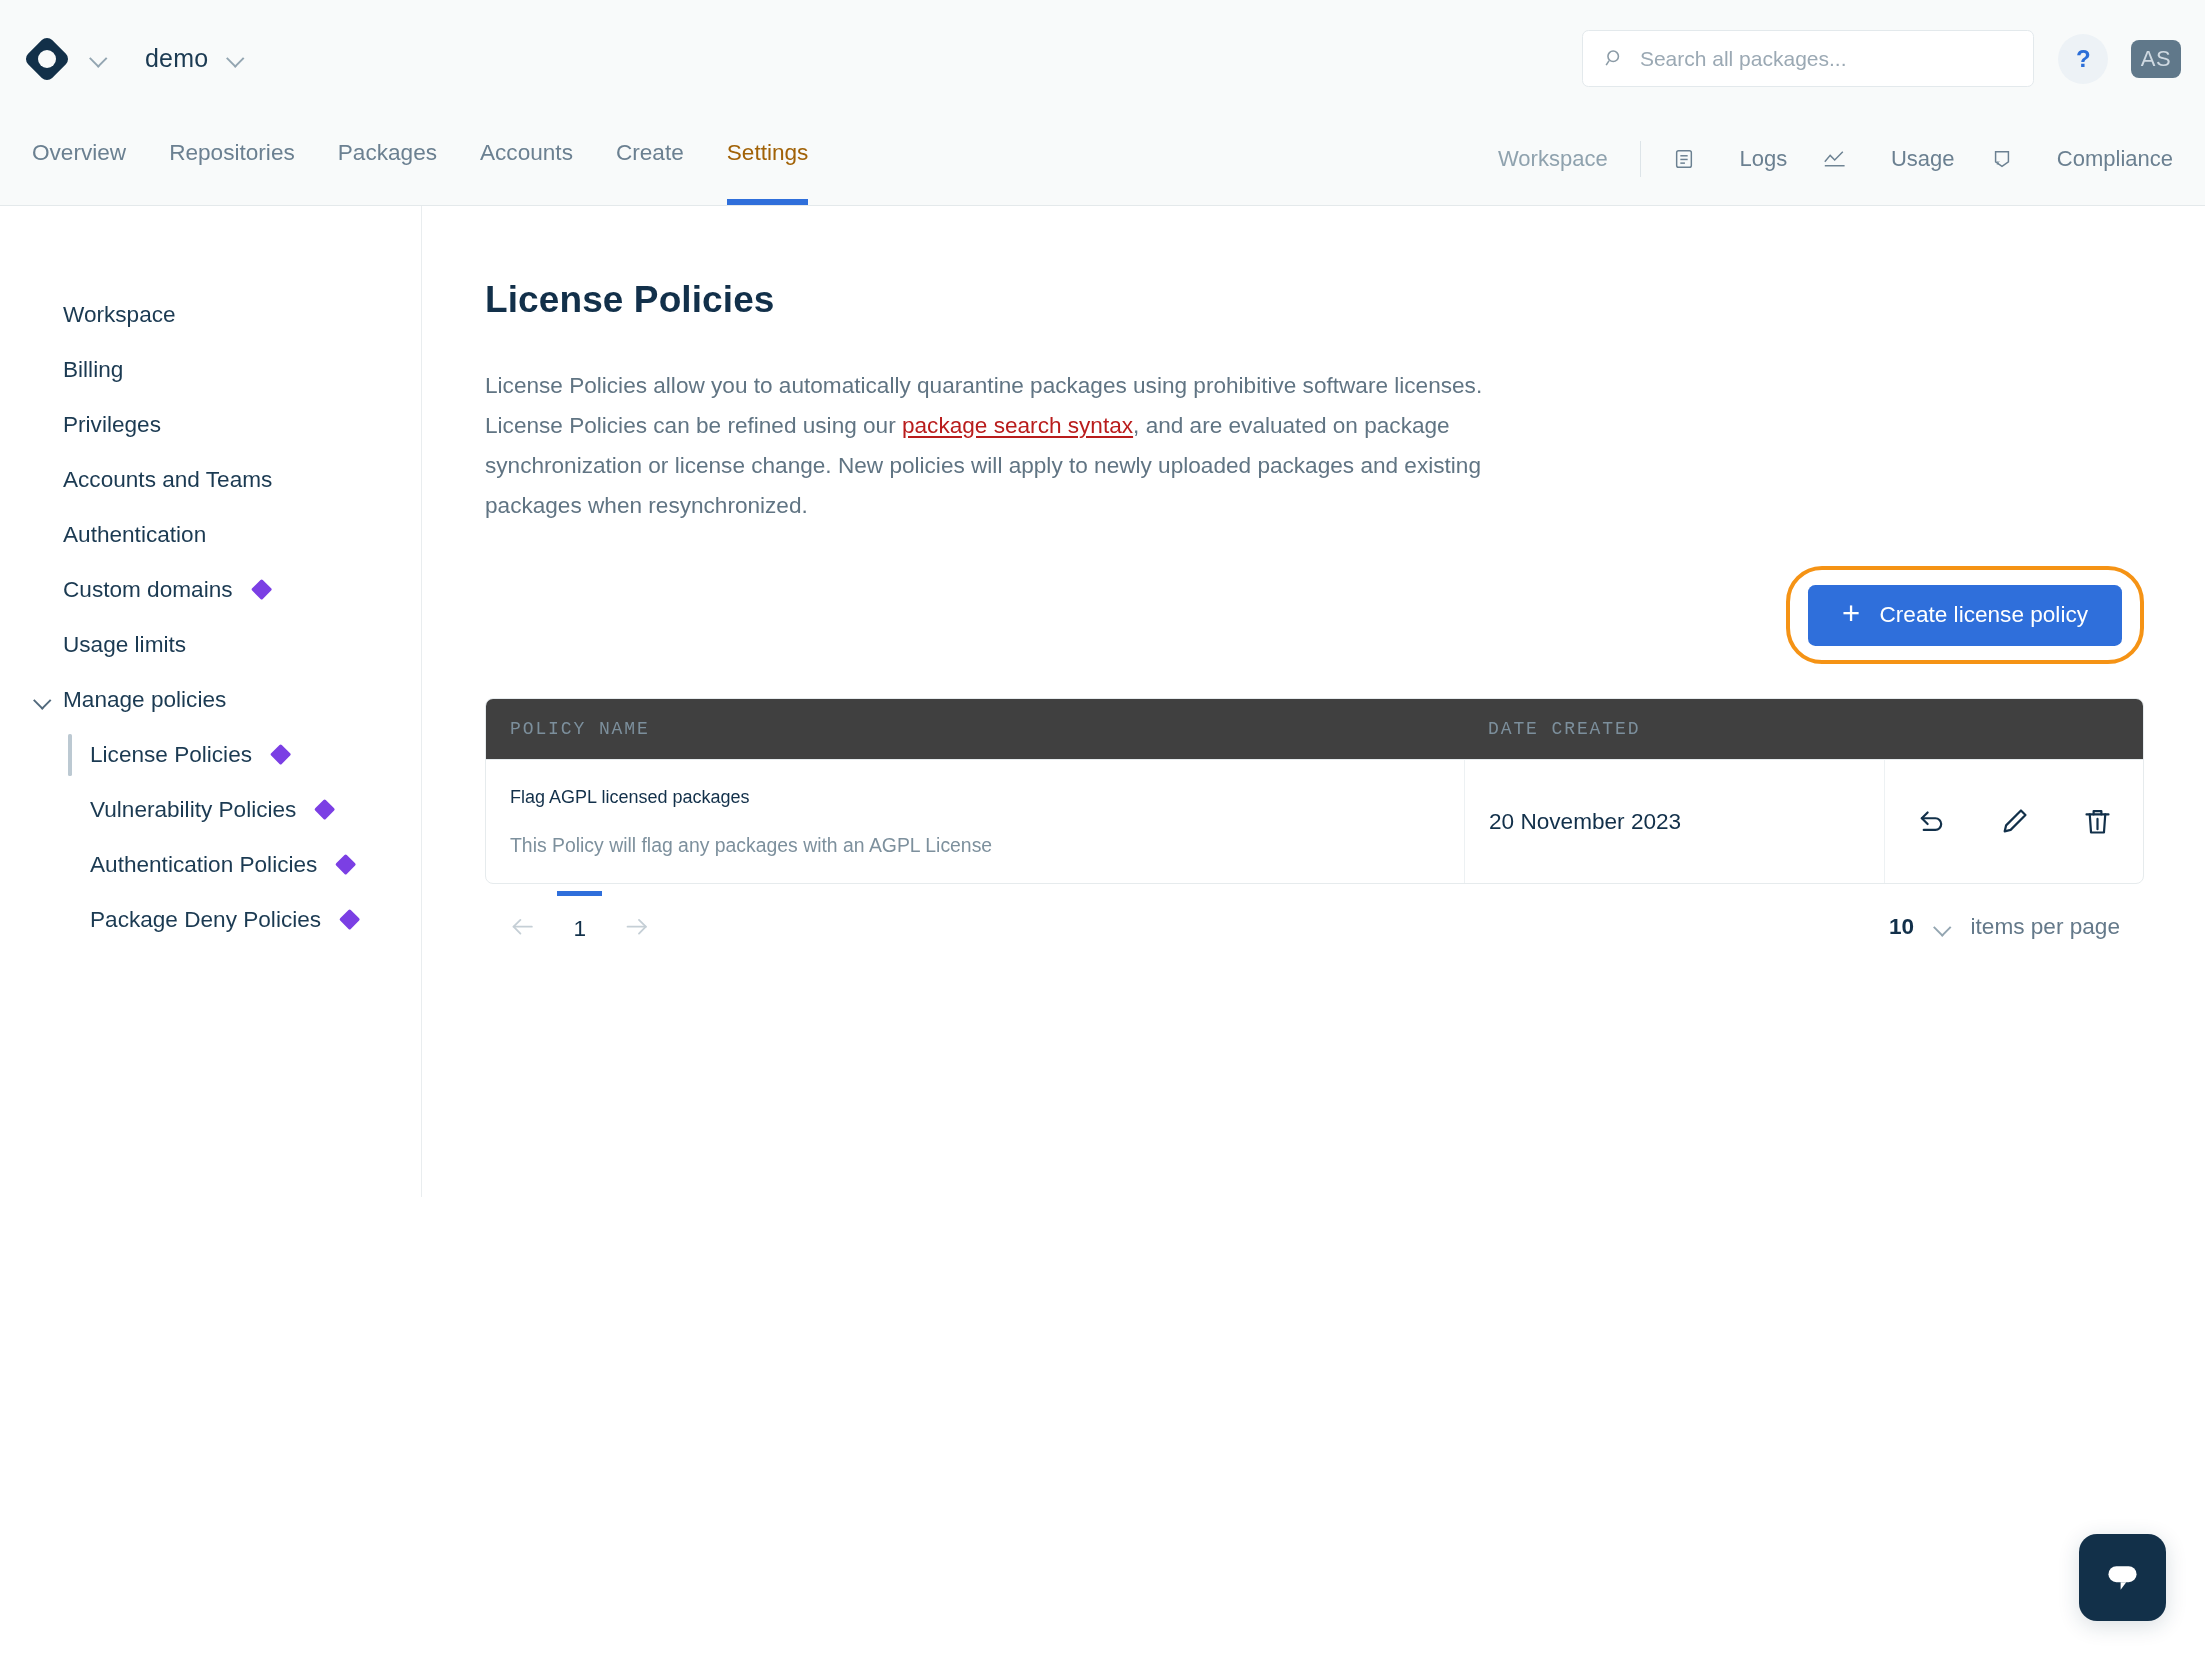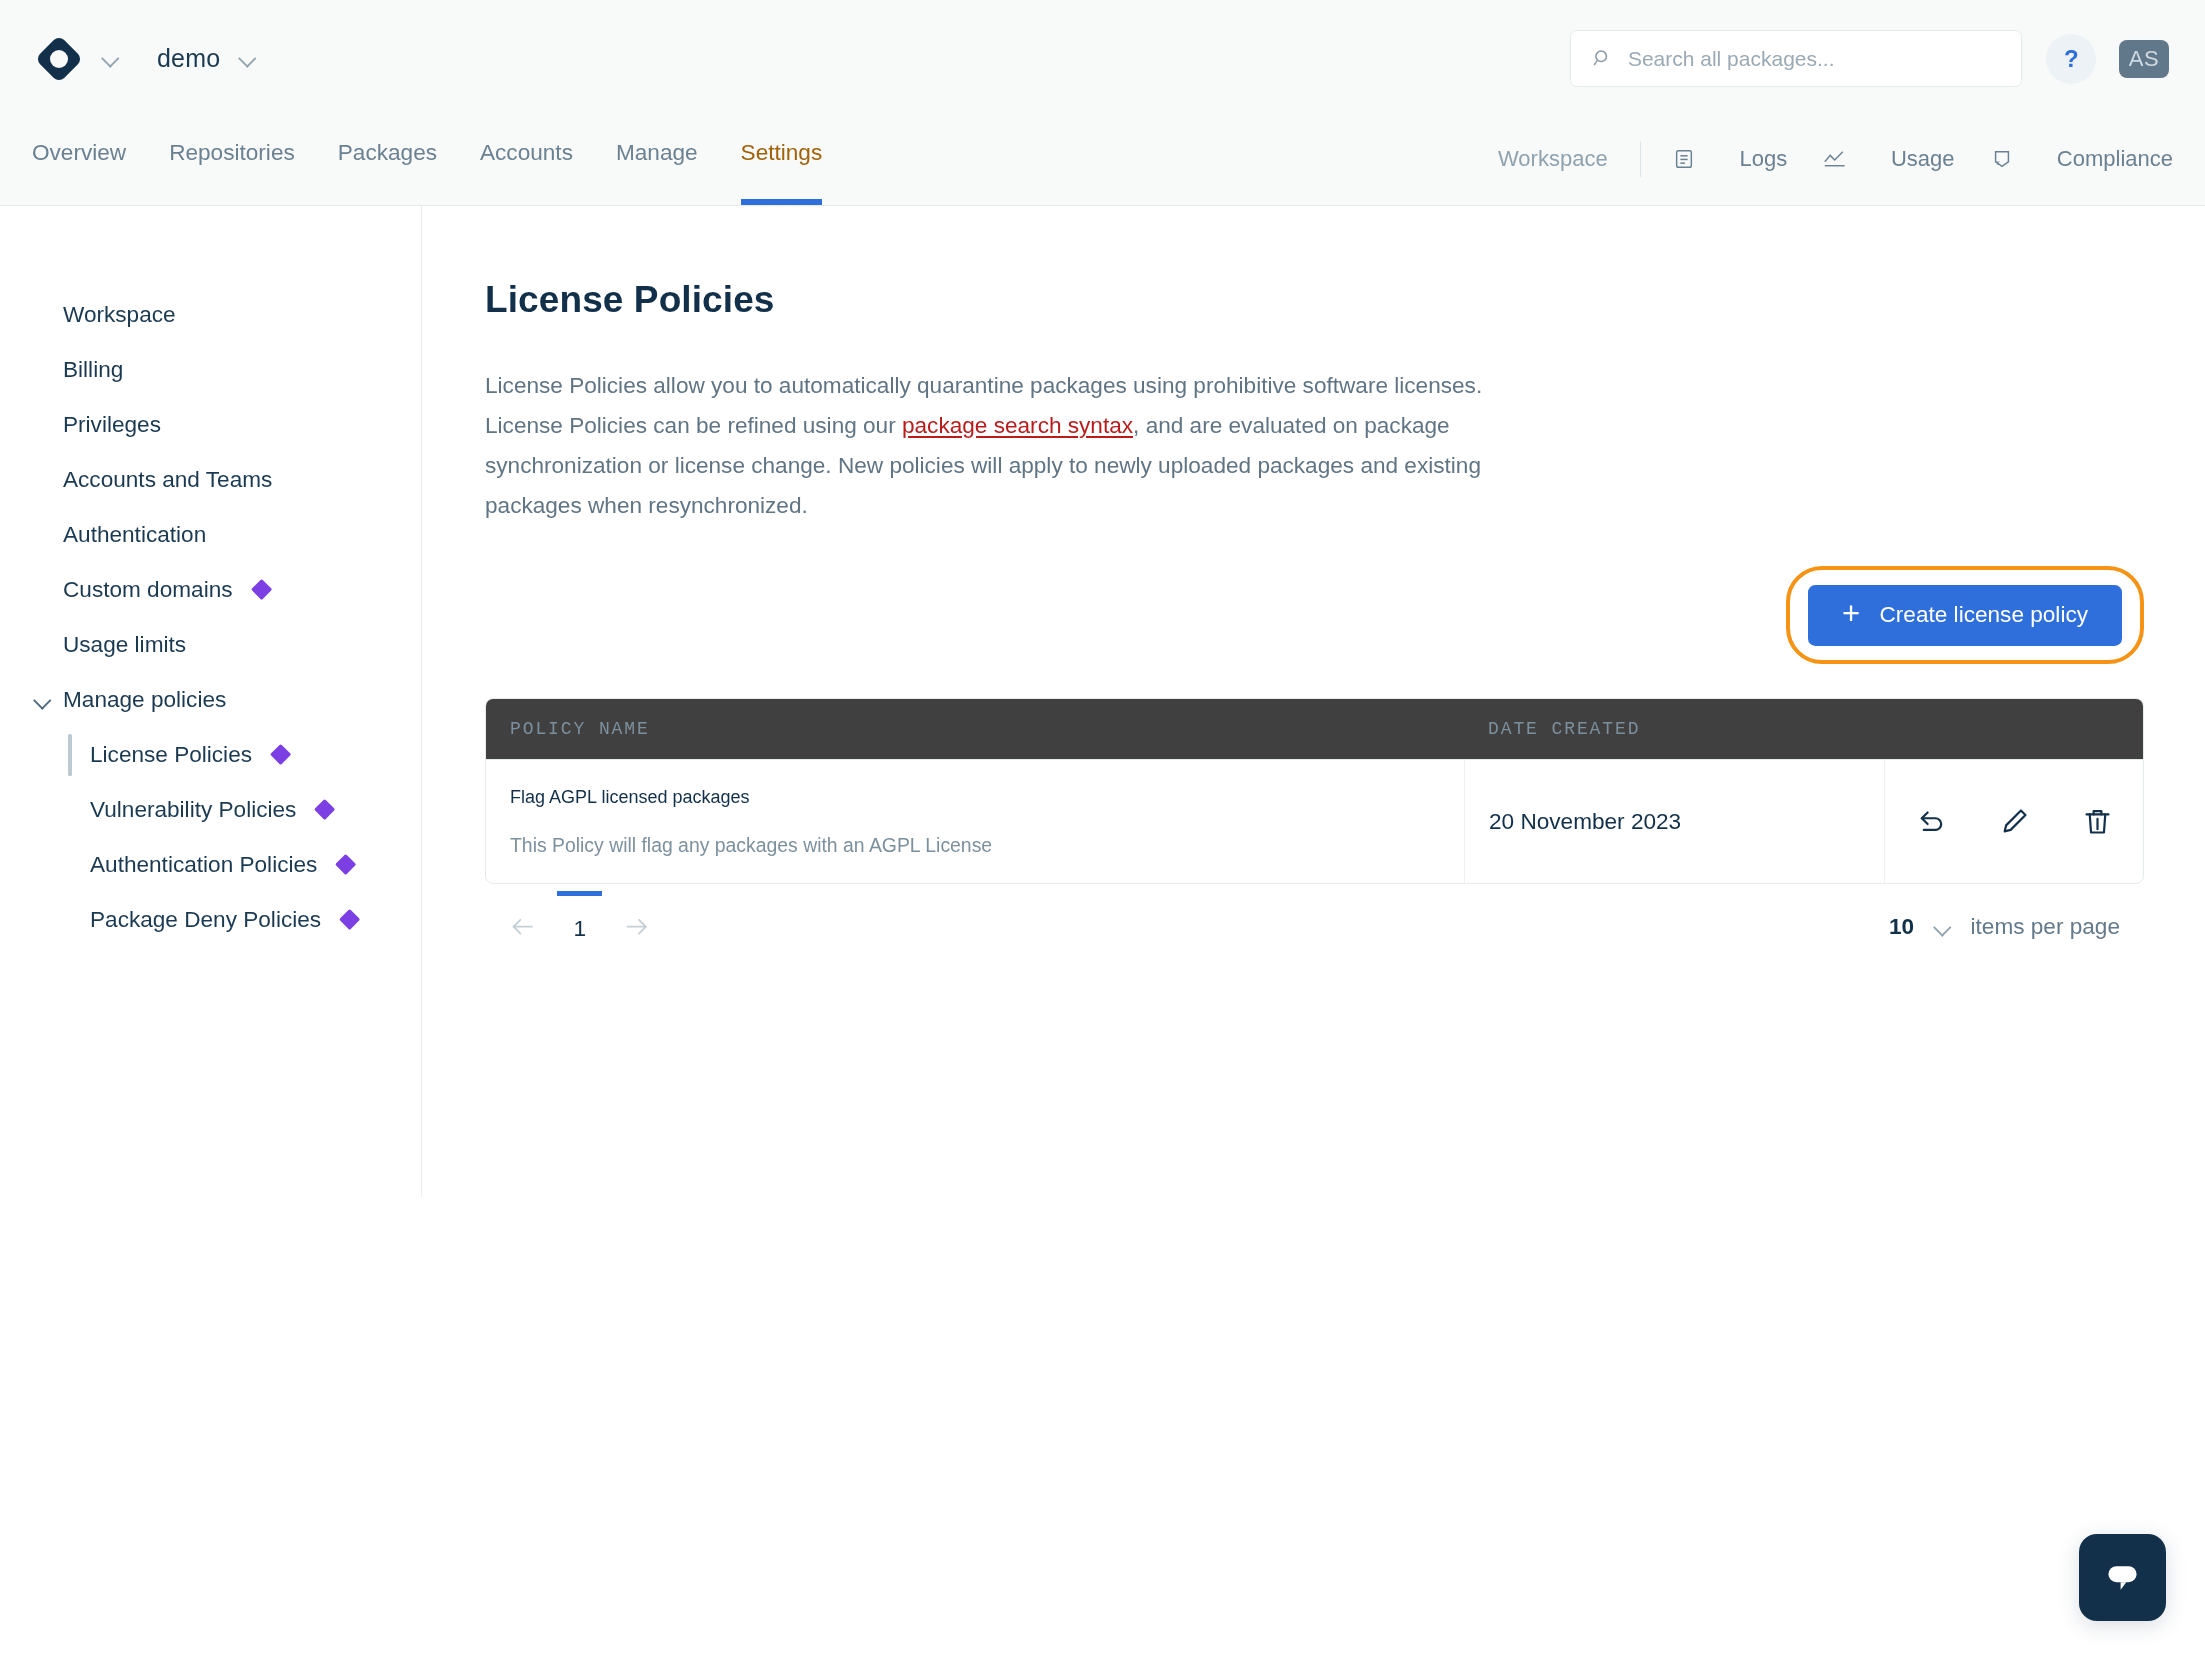--- a/index.html
+++ b/index.html
@@ -9,21 +9,21 @@
     font-family: "Liberation Sans", sans-serif;
     overflow: hidden;
   }
 
   
   .topbar {
     height: 117px;
     background: #F8FAFA;
     display: flex;
     align-items: center;
-    padding: 0 36px;
+    padding: 0 24px;
     position: relative;
   }
   .brand-group { display: flex; align-items: center; }
   .logo-mark {
     width: 45px; height: 45px;
     position: relative;
     display: inline-block;
   }
   .logo-mark .diamond {
     position: absolute; left: 5.7px; top: 5.7px;
@@ -406,21 +406,21 @@
     <div class="avatar">AS</div>
   </div>
 </div>
 
 <div class="navbar">
   <div class="nav-left">
     <div class="nav-tab">Overview</div>
     <div class="nav-tab">Repositories</div>
     <div class="nav-tab">Packages</div>
     <div class="nav-tab">Accounts</div>
-    <div class="nav-tab">Manage</div>
+    <div class="nav-tab">Create</div>
     <div class="nav-tab active">Settings</div>
   </div>
 
   <div class="nav-right">
     <span class="nav-ws-label">Workspace</span>
     <span class="nav-div"></span>
 
     <div class="nav-item">
       <span class="ic">
         <svg width="22" height="22" viewBox="0 0 24 24" fill="none" stroke="#6B8091" stroke-width="1.6">

